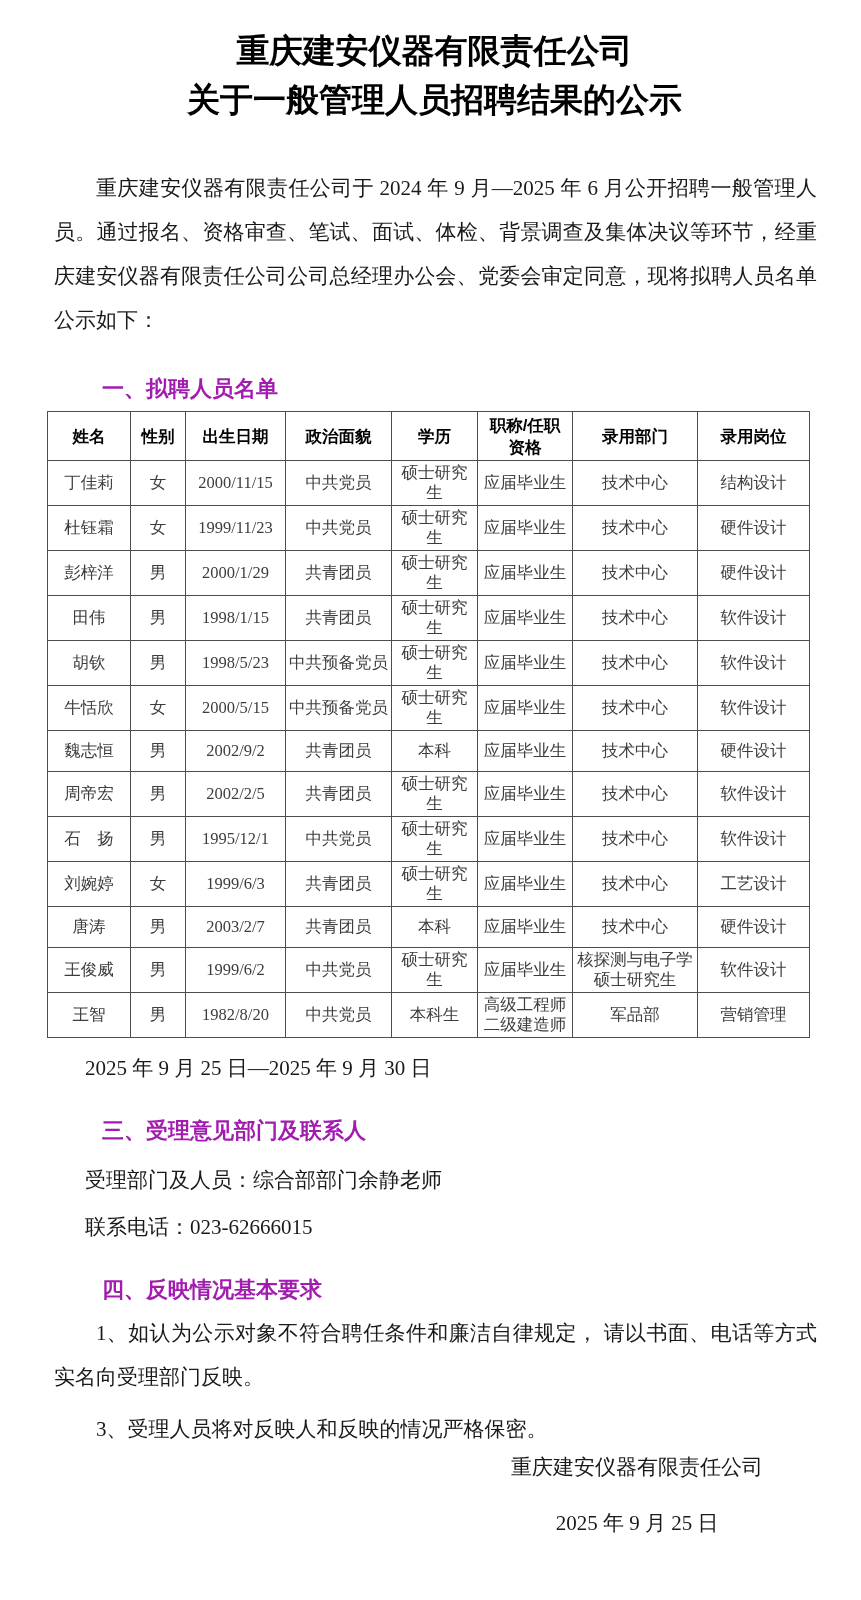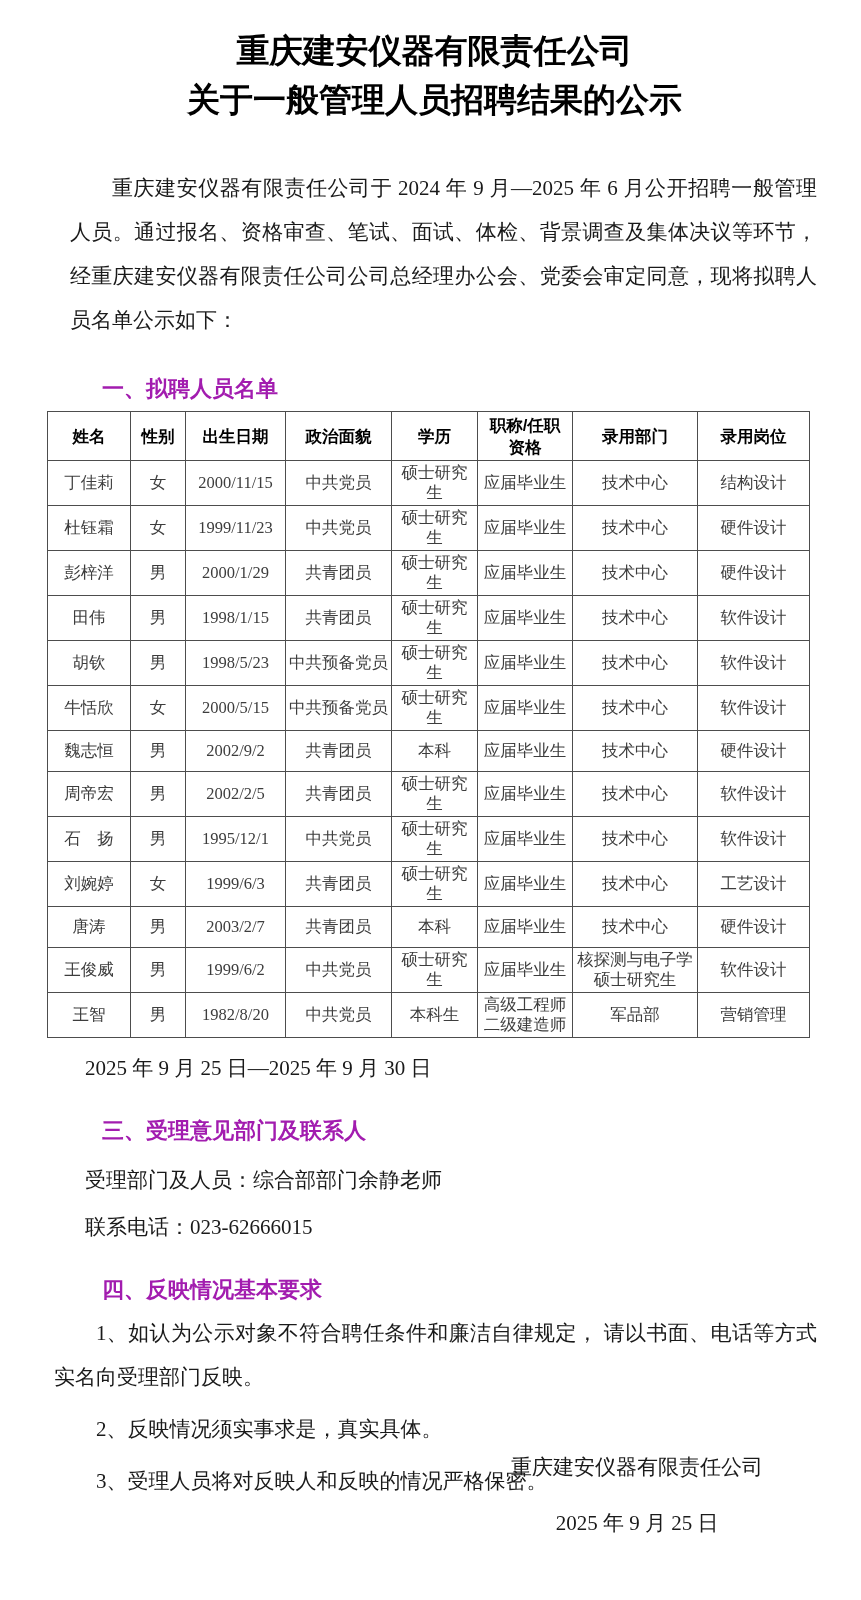--- a/index.html
+++ b/index.html
@@ -12,21 +12,21 @@
   }
   .doc-title{
     text-align:center;
     font-family:"Liberation Sans", sans-serif;
     font-weight:700;
     font-size:33px;
     line-height:49px;
     margin:0 6px 0 0;
   }
   .intro{
-    margin:42px 4px 0 16px;
+    margin:42px 4px 0 0;
     font-size:21px;
     line-height:44px;
     text-align:justify;
     text-indent:2em;
     color:#1a1a1a;
   }
   .sec-heading{
     font-family:"Liberation Sans", sans-serif;
     font-weight:700;
     font-size:22px;
@@ -264,21 +264,20 @@
   </table>
 
   <div class="plain-line">2025 年 9 月 25 日—2025 年 9 月 30 日</div>
 
   <div class="sec-heading">三、受理意见部门及联系人</div>
   <div class="plain-line" style="margin-top:20px;">受理部门及人员：综合部部门余静老师</div>
   <div class="plain-line" style="margin-top:15px;">联系电话：023-62666015</div>
 
   <div class="sec-heading">四、反映情况基本要求</div>
   <p class="req-item">1、如认为公示对象不符合聘任条件和廉洁自律规定， 请以书面、电话等方式实名向受理部门反映。</p>
-  <p class="req-item">2、反映情况须实事求是，真实具体。</p>
   <p class="req-item">3、受理人员将对反映人和反映的情况严格保密。</p>
 
   <div class="footer-block">
     <div class="company">重庆建安仪器有限责任公司</div>
     <div>2025 年 9 月 25 日</div>
   </div>
 
 </div>
 
 </body></html>

